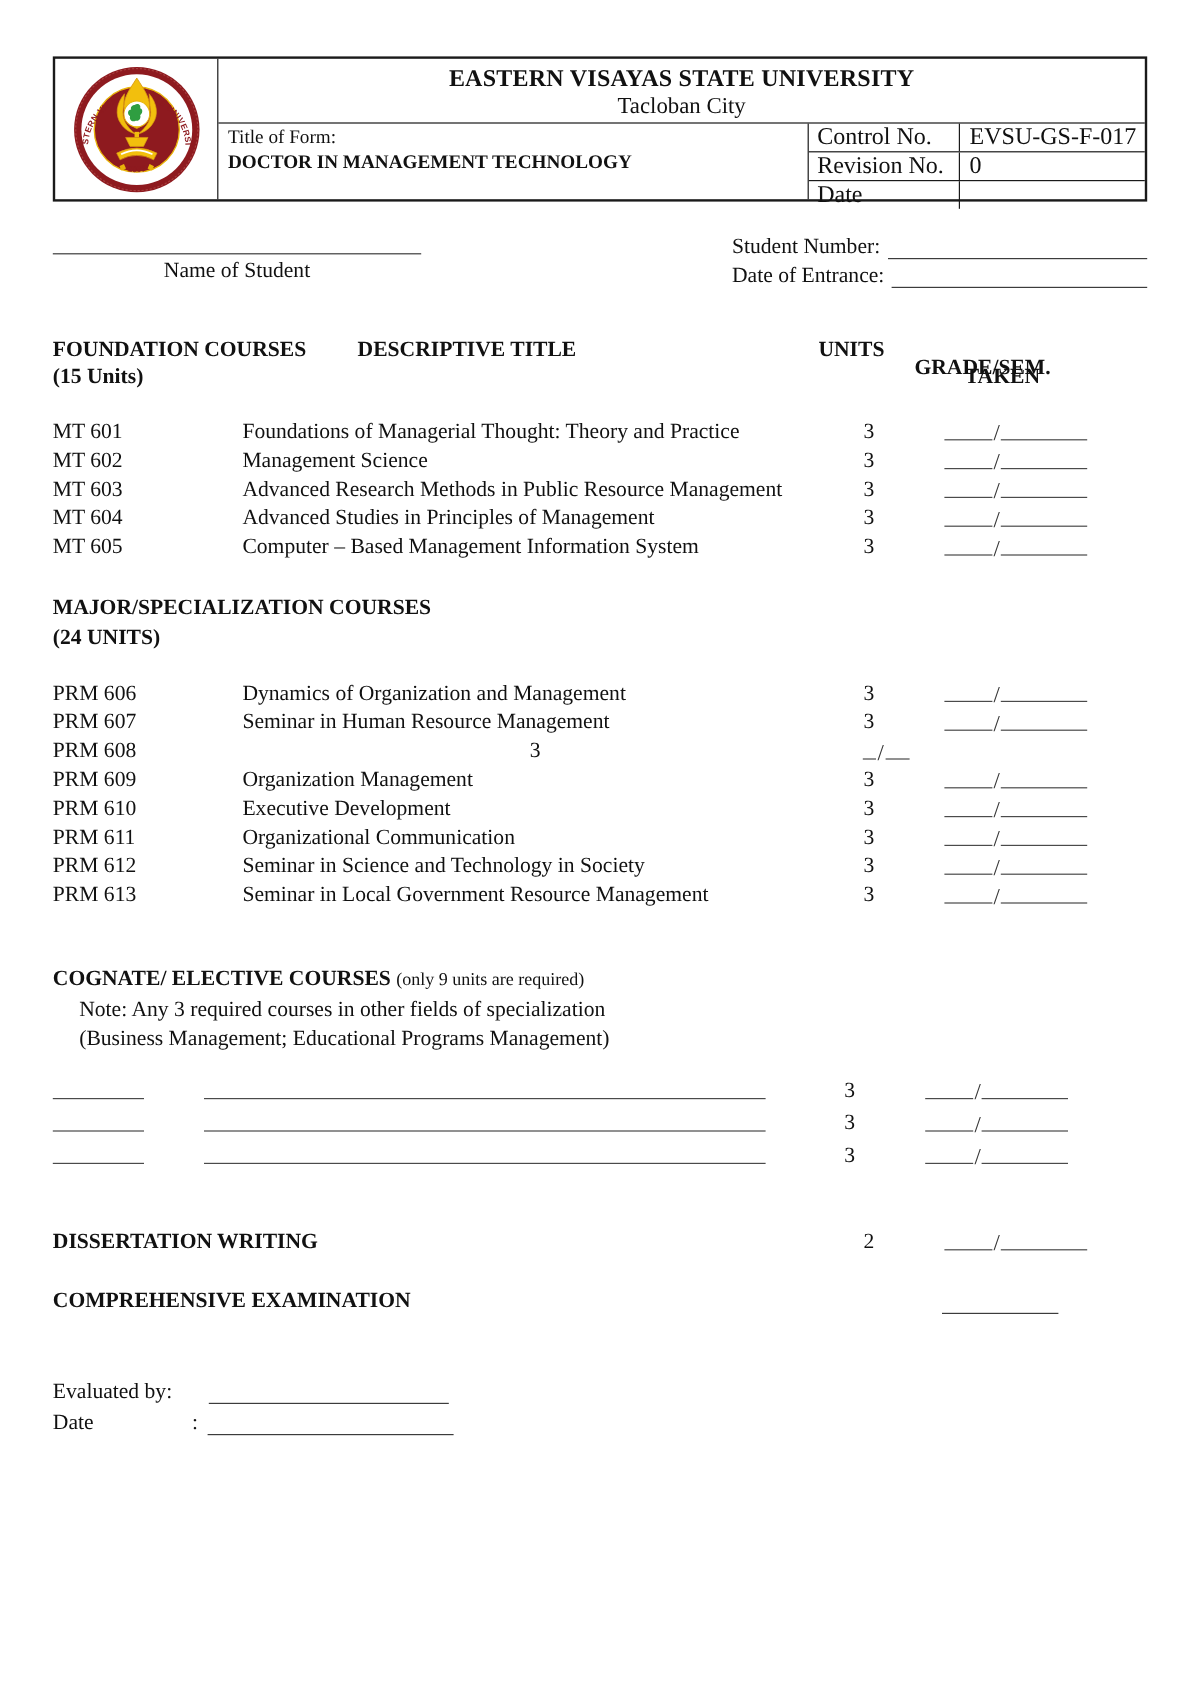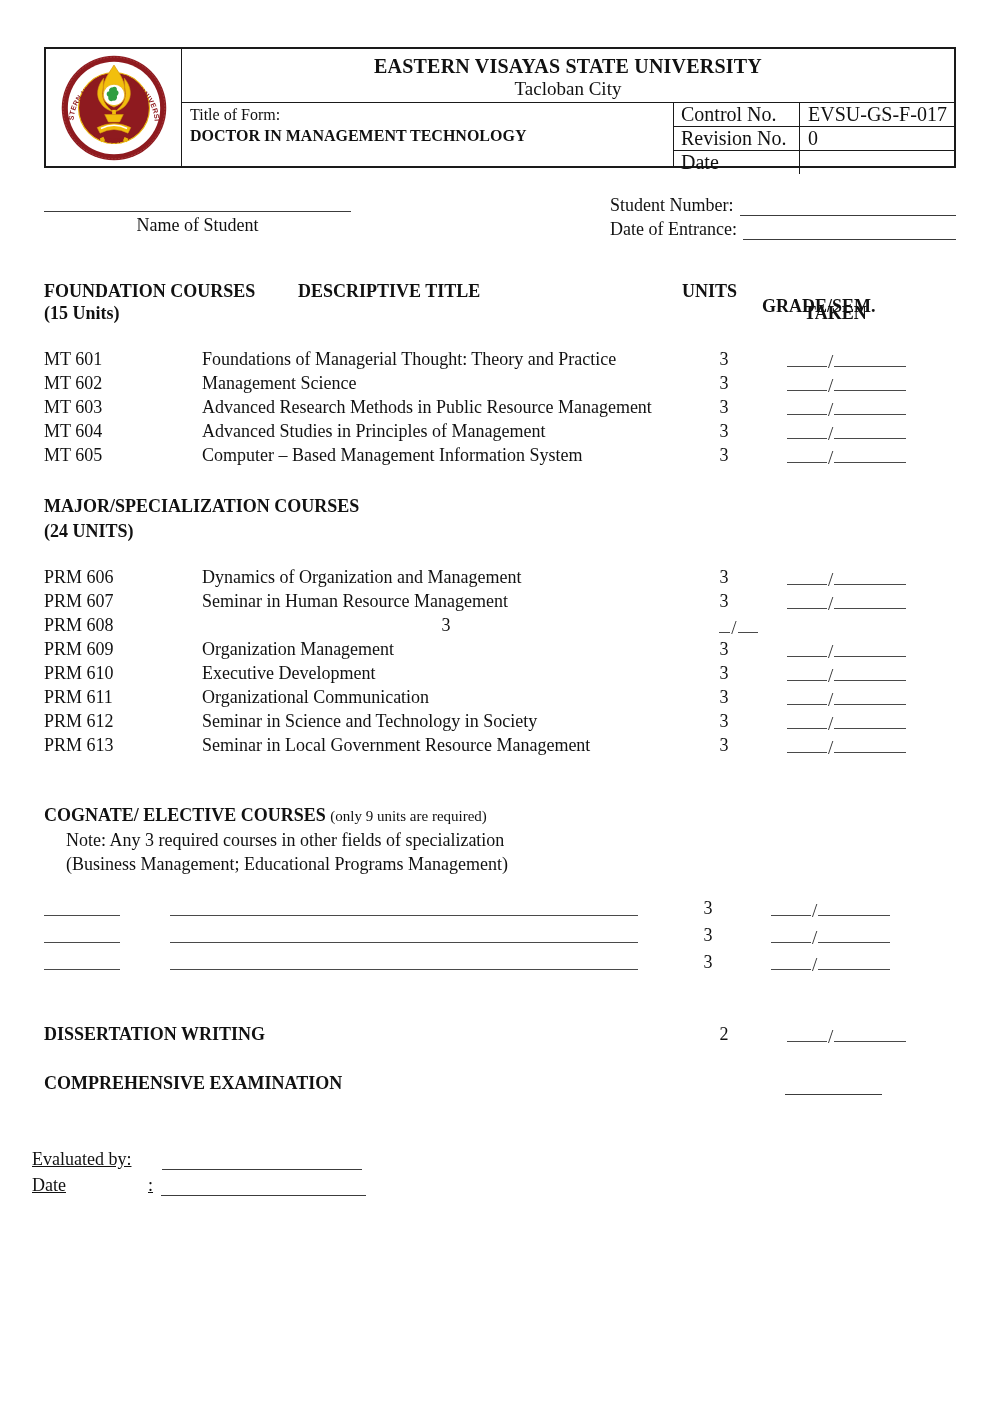--- a/index.html
+++ b/index.html
@@ -62,21 +62,21 @@
   .brow .bu{position:absolute;left:630px;width:68px;text-align:center;bottom:2px;line-height:20px;}
   .brow .gb{position:absolute;left:698px;bottom:0;padding-left:29px;}
 
   
   #dissert{top:1022px;left:44px;width:912px;font-size:18px;}
   .drow{display:grid;grid-template-columns:646px 68px 1fr;height:24px;line-height:24px;}
   #compre{top:1071px;left:44px;width:912px;height:26px;font-size:18px;line-height:24px;}
   #compre .cl{position:absolute;left:741px;bottom:2px;width:97px;border-bottom:1.6px solid #3c3c3c;height:2px;}
 
   
-  #footer{top:1144px;left:32px;width:500px;font-size:18px;text-decoration:underline;}
+  #footer{top:1144px;left:44px;width:500px;font-size:18px;}
   .f-row{display:flex;align-items:flex-end;height:26px;}
   .f-lab1{width:128px;}
   .f-lab2{width:116px;}
   .f-line{border-bottom:1.6px solid #3c3c3c;height:16px;}
   .f-line.w1{width:200px;margin-left:2px;}
   .f-line.w2{width:205px;margin-left:8px;}
 </style>
 </head>
 <body>
 

